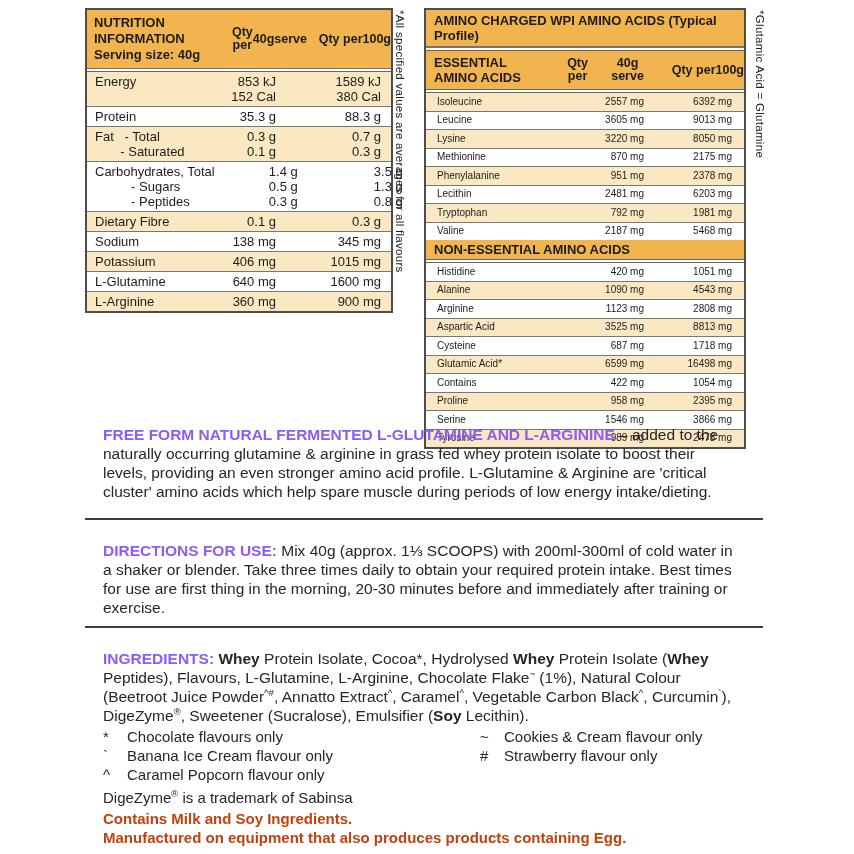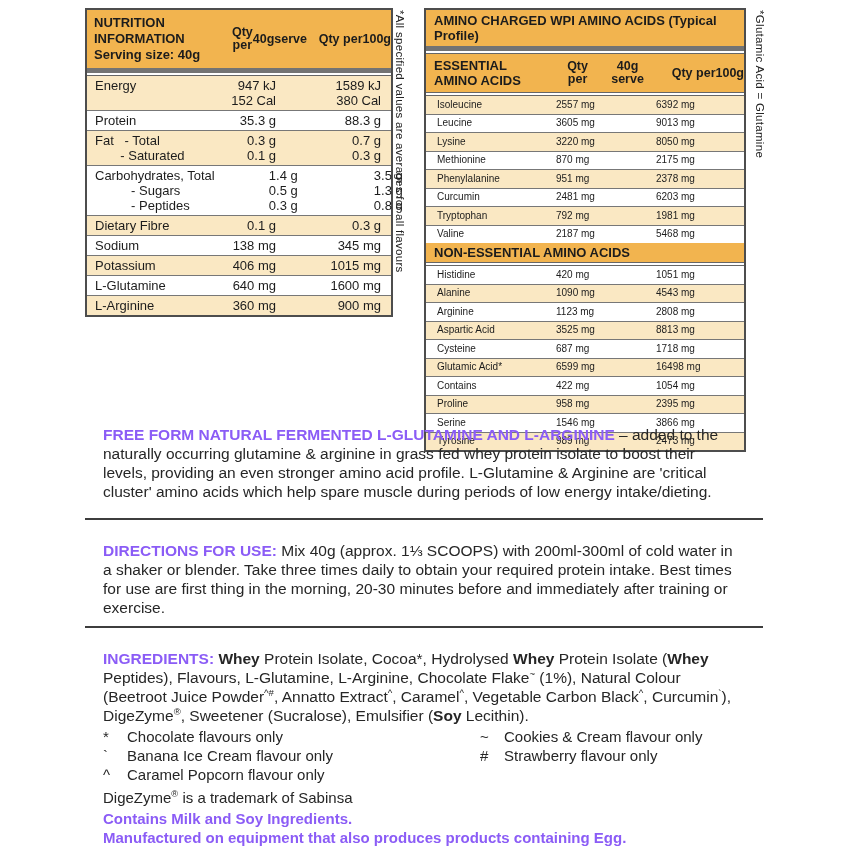--- a/index.html
+++ b/index.html
@@ -7,58 +7,58 @@
   .page { position:relative; width:854px; height:854px; background:#fff; overflow:hidden; }
 
   
   .tbl { position:absolute; border:2px solid #4d4d4d; background:#fff; }
   .tbl-nutrition { left:85px; top:8px; width:308px; }
   .tbl-amino { left:424px; top:8px; width:322px; }
 
   .gold { background:#F2B44F; }
   .shaded { background:#FAE8C3; }
 
-  .nt-header { display:grid; grid-template-columns:1fr 72px 84px; border-bottom:5px solid #737373; }
+  .nt-header { display:grid; grid-template-columns:1fr 72px 84px; border-bottom:1px solid #737373; }
   .nt-header .titlecell { padding:5px 4px 5px 7px; font-weight:bold; font-size:13px; line-height:16px; }
   .hcol { display:flex; justify-content:flex-end; align-items:center; font-weight:bold; font-size:12.5px; line-height:13px; padding:3px 0; text-align:center; }
 
   .gaprow { height:3px; background:#fff; border-bottom:1px solid #666; }
 
   .nrow { display:grid; grid-template-columns:1fr 72px 84px; border-bottom:1px solid #777; font-size:13px;gap:21px; }
   .nrow:last-child { border-bottom:none; }
   .cell { padding:2px 0 2px 8px; line-height:15px; }
   .cell.lbl { white-space:pre; }
   .cell.num { text-align:right; padding-right:10px; padding-left:0; }
 
-  .at-title { padding:3px 8px; font-weight:bold; font-size:13px; line-height:15px; border-bottom:5px solid #737373; }
+  .at-title { padding:3px 8px; font-weight:bold; font-size:13px; line-height:15px; border-bottom:2px solid #737373; }
   .at-header { display:grid; grid-template-columns:1fr 100px 88px; border-bottom:1px solid #666; }
   .at-header .titlecell { display:flex; align-items:center; padding:4px 4px 4px 8px; font-weight:bold; font-size:13px; }
   .arow { display:grid; grid-template-columns:1fr 100px 88px; border-bottom:1px solid #777; font-size:10px; }
   .arow:last-child { border-bottom:none; }
   .arow .cell { padding:1.5px 0 1.5px 11px; line-height:14.5px; }
-  .arow .cell.num { text-align:left; padding-right:12px; padding-left:0; }
+  .arow .cell.num { text-align:right; padding-right:12px; padding-left:0; }
   .subhead { padding:2px 8px; font-weight:bold; font-size:13px; line-height:15px; border-bottom:1px solid #666; }
 
   
   .vnote { position:absolute; writing-mode:vertical-rl; font-size:11.5px; color:#222; letter-spacing:0.3px; white-space:nowrap; }
   .vnote-left { left:394px; top:10px; }
   .vnote-right { left:754px; top:10px; }
 
   
   .section { position:absolute; left:103px; width:640px; font-size:15.5px; line-height:19px; color:#262626; }
   .sec-head { color:#8b5cf6; font-weight:bold; }
   .divider { position:absolute; left:85px; width:678px; height:2px; background:#3d3d3d; }
 
   sup.s { font-size:62%; line-height:0; vertical-align:super; }
   b { font-weight:bold; }
 
   .fn-col { position:absolute; font-size:15px; line-height:19px; color:#262626; }
   .fn-row { display:flex; }
   .fn-marker { width:24px; flex:none; }
-  .allergens { position:absolute; left:103px; font-size:15px; font-weight:bold; line-height:18.5px; color:#8b5cf6; }
+  .allergens { position:absolute; left:103px; font-size:15px; font-weight:bold; line-height:18.5px; color:#c2410c; }
   .trademark { position:absolute; left:103px; font-size:15px; color:#262626; }
 </style>
 </head>
 <body>
 
 <div class="page">
 
   <div class="tbl tbl-nutrition">
     <div class="nt-header gold">
       <div class="titlecell">
@@ -73,21 +73,21 @@
       <div class="hcol">
           <div>Qty per</div>
           <div>100g</div>
         </div>
     </div>
     <div class="gaprow"></div>
     <div>
         <div class="nrow shaded">
           <div class="cell lbl"><div>Energy</div></div>
           <div class="cell num">
-            <div>947 kJ</div>
+            <div>853 kJ</div>
             <div>152 Cal</div>
           </div>
           <div class="cell num">
             <div>1589 kJ</div>
             <div>380 Cal</div>
           </div>
         </div>
         <div class="nrow">
           <div class="cell lbl"><div>Protein</div></div>
           <div class="cell num">
@@ -206,21 +206,21 @@
           <div class="cell">Methionine</div>
           <div class="cell num">870 mg</div>
           <div class="cell num">2175 mg</div>
         </div>
         <div class="arow shaded">
           <div class="cell">Phenylalanine</div>
           <div class="cell num">951 mg</div>
           <div class="cell num">2378 mg</div>
         </div>
         <div class="arow">
-          <div class="cell">Curcumin</div>
+          <div class="cell">Lecithin</div>
           <div class="cell num">2481 mg</div>
           <div class="cell num">6203 mg</div>
         </div>
         <div class="arow shaded">
           <div class="cell">Tryptophan</div>
           <div class="cell num">792 mg</div>
           <div class="cell num">1981 mg</div>
         </div>
         <div class="arow">
           <div class="cell">Valine</div>

